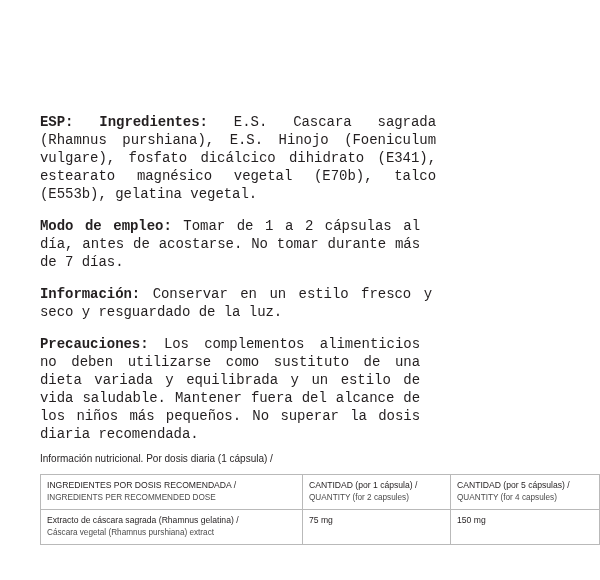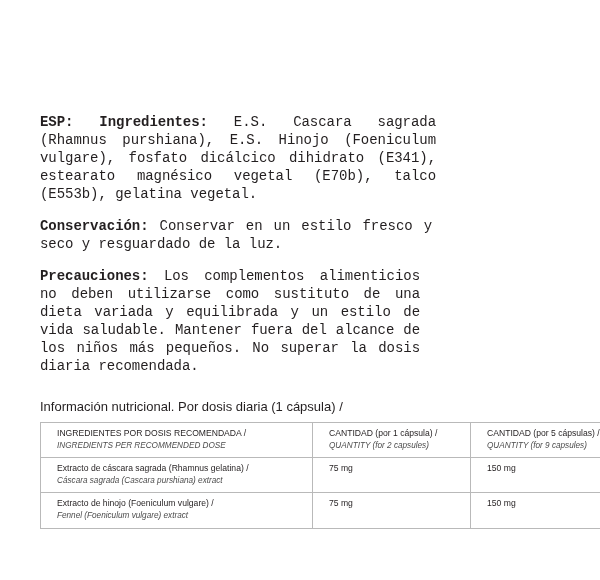--- a/index.html
+++ b/index.html
@@ -32,97 +32,89 @@
   .para:last-of-type { margin-bottom: 0; }
   .lbl {
     font-weight: bold;
   }
   .block-ingredients { width: 396px; }
   .block-modo { width: 380px; }
   .block-conserv { width: 392px; }
   .block-precau { width: 380px; }
 
   .nutri-title {
-    font-size: 13px;
+    font-size: 10px;
     line-height: 12px;
-    margin: 26px 0 9px 0;
+    margin: 10px 0 9px 0;
     color: #231f20;
   }
 
   table.nutri {
     border-collapse: collapse;
     width: 520px;
     table-layout: fixed;
   }
   table.nutri td {
     border: 1px solid #b9b9b9;
-    padding: 5px 6px 6px 16px;
+    padding: 5px 6px 6px 6px;
     vertical-align: top;
     font-size: 8.6px;
     line-height: 11.6px;
     color: #231f20;
   }
   .col-a { width: 249px; }
   .col-b { width: 135px; }
   .col-c { width: 136px; }
 
   .hdr-main {
     display: block;
     font-size: 8.6px;
   }
   .hdr-sub, .sub-it {
     display: block;
-    font-style: italic;
     font-size: 8.2px;
     color: #4c4c4c;
   }
   .cell-main { display: block; }
 </style>
 </head>
 <body>
 
 <div class="page">
 
   <p class="para block-ingredients"><span class="lbl">ESP: Ingredientes:</span><span> E.S. Cascara sagrada (Rhamnus purshiana), E.S. Hinojo (Foeniculum vulgare), fosfato dicálcico dihidrato (E341), estearato magnésico vegetal (E70b), talco (E553b), gelatina vegetal.</span></p>
 
+  <p class="para block-modo"><span class="lbl">Modo de empleo:</span><span> Tomar de 1 a 2 cápsulas al día, antes de acostarse. No tomar durante más de 7 días.</span></p>
 
-  <p class="para block-conserv"><span class="lbl">Conservación:</span><span> Conservar en un estilo fresco y seco y resguardado de la luz.</span></p>
+  <p class="para block-conserv"><span class="lbl">Información:</span><span> Conservar en un estilo fresco y seco y resguardado de la luz.</span></p>
 
   <p class="para block-precau"><span class="lbl">Precauciones:</span><span> Los complementos alimenticios no deben utilizarse como sustituto de una dieta variada y equilibrada y un estilo de vida saludable. Mantener fuera del alcance de los niños más pequeños. No superar la dosis diaria recomendada.</span></p>
 
   <div class="nutri-title">Información nutricional. Por dosis diaria (1 cápsula) /</div>
 
   <table class="nutri">
     <tbody>
       <tr>
         <td class="col-a">
           <span class="hdr-main">INGREDIENTES POR DOSIS RECOMENDADA /</span>
           <span class="hdr-sub">INGREDIENTS PER RECOMMENDED DOSE</span>
         </td>
         <td class="col-b">
           <span class="hdr-main">CANTIDAD (por 1 cápsula) /</span>
           <span class="hdr-sub">QUANTITY (for 2 capsules)</span>
         </td>
         <td class="col-c">
           <span class="hdr-main">CANTIDAD (por 5 cápsulas) /</span>
-          <span class="hdr-sub">QUANTITY (for 9 capsules)</span>
+          <span class="hdr-sub">QUANTITY (for 4 capsules)</span>
         </td>
       </tr>
       <tr>
         <td class="col-a">
           <span class="cell-main">Extracto de cáscara sagrada (Rhamnus gelatina) /</span>
-          <span class="sub-it">Cáscara sagrada (Cascara purshiana) extract</span>
-        </td>
-        <td class="col-b">75 mg</td>
-        <td class="col-c">150 mg</td>
-      </tr>
-      <tr>
-        <td class="col-a">
-          <span class="cell-main">Extracto de hinojo (Foeniculum vulgare) /</span>
-          <span class="sub-it">Fennel (Foeniculum vulgare) extract</span>
+          <span class="sub-it">Cáscara vegetal (Rhamnus purshiana) extract</span>
         </td>
         <td class="col-b">75 mg</td>
         <td class="col-c">150 mg</td>
       </tr>
     </tbody>
   </table>
 
 </div>
 
 </body></html>

